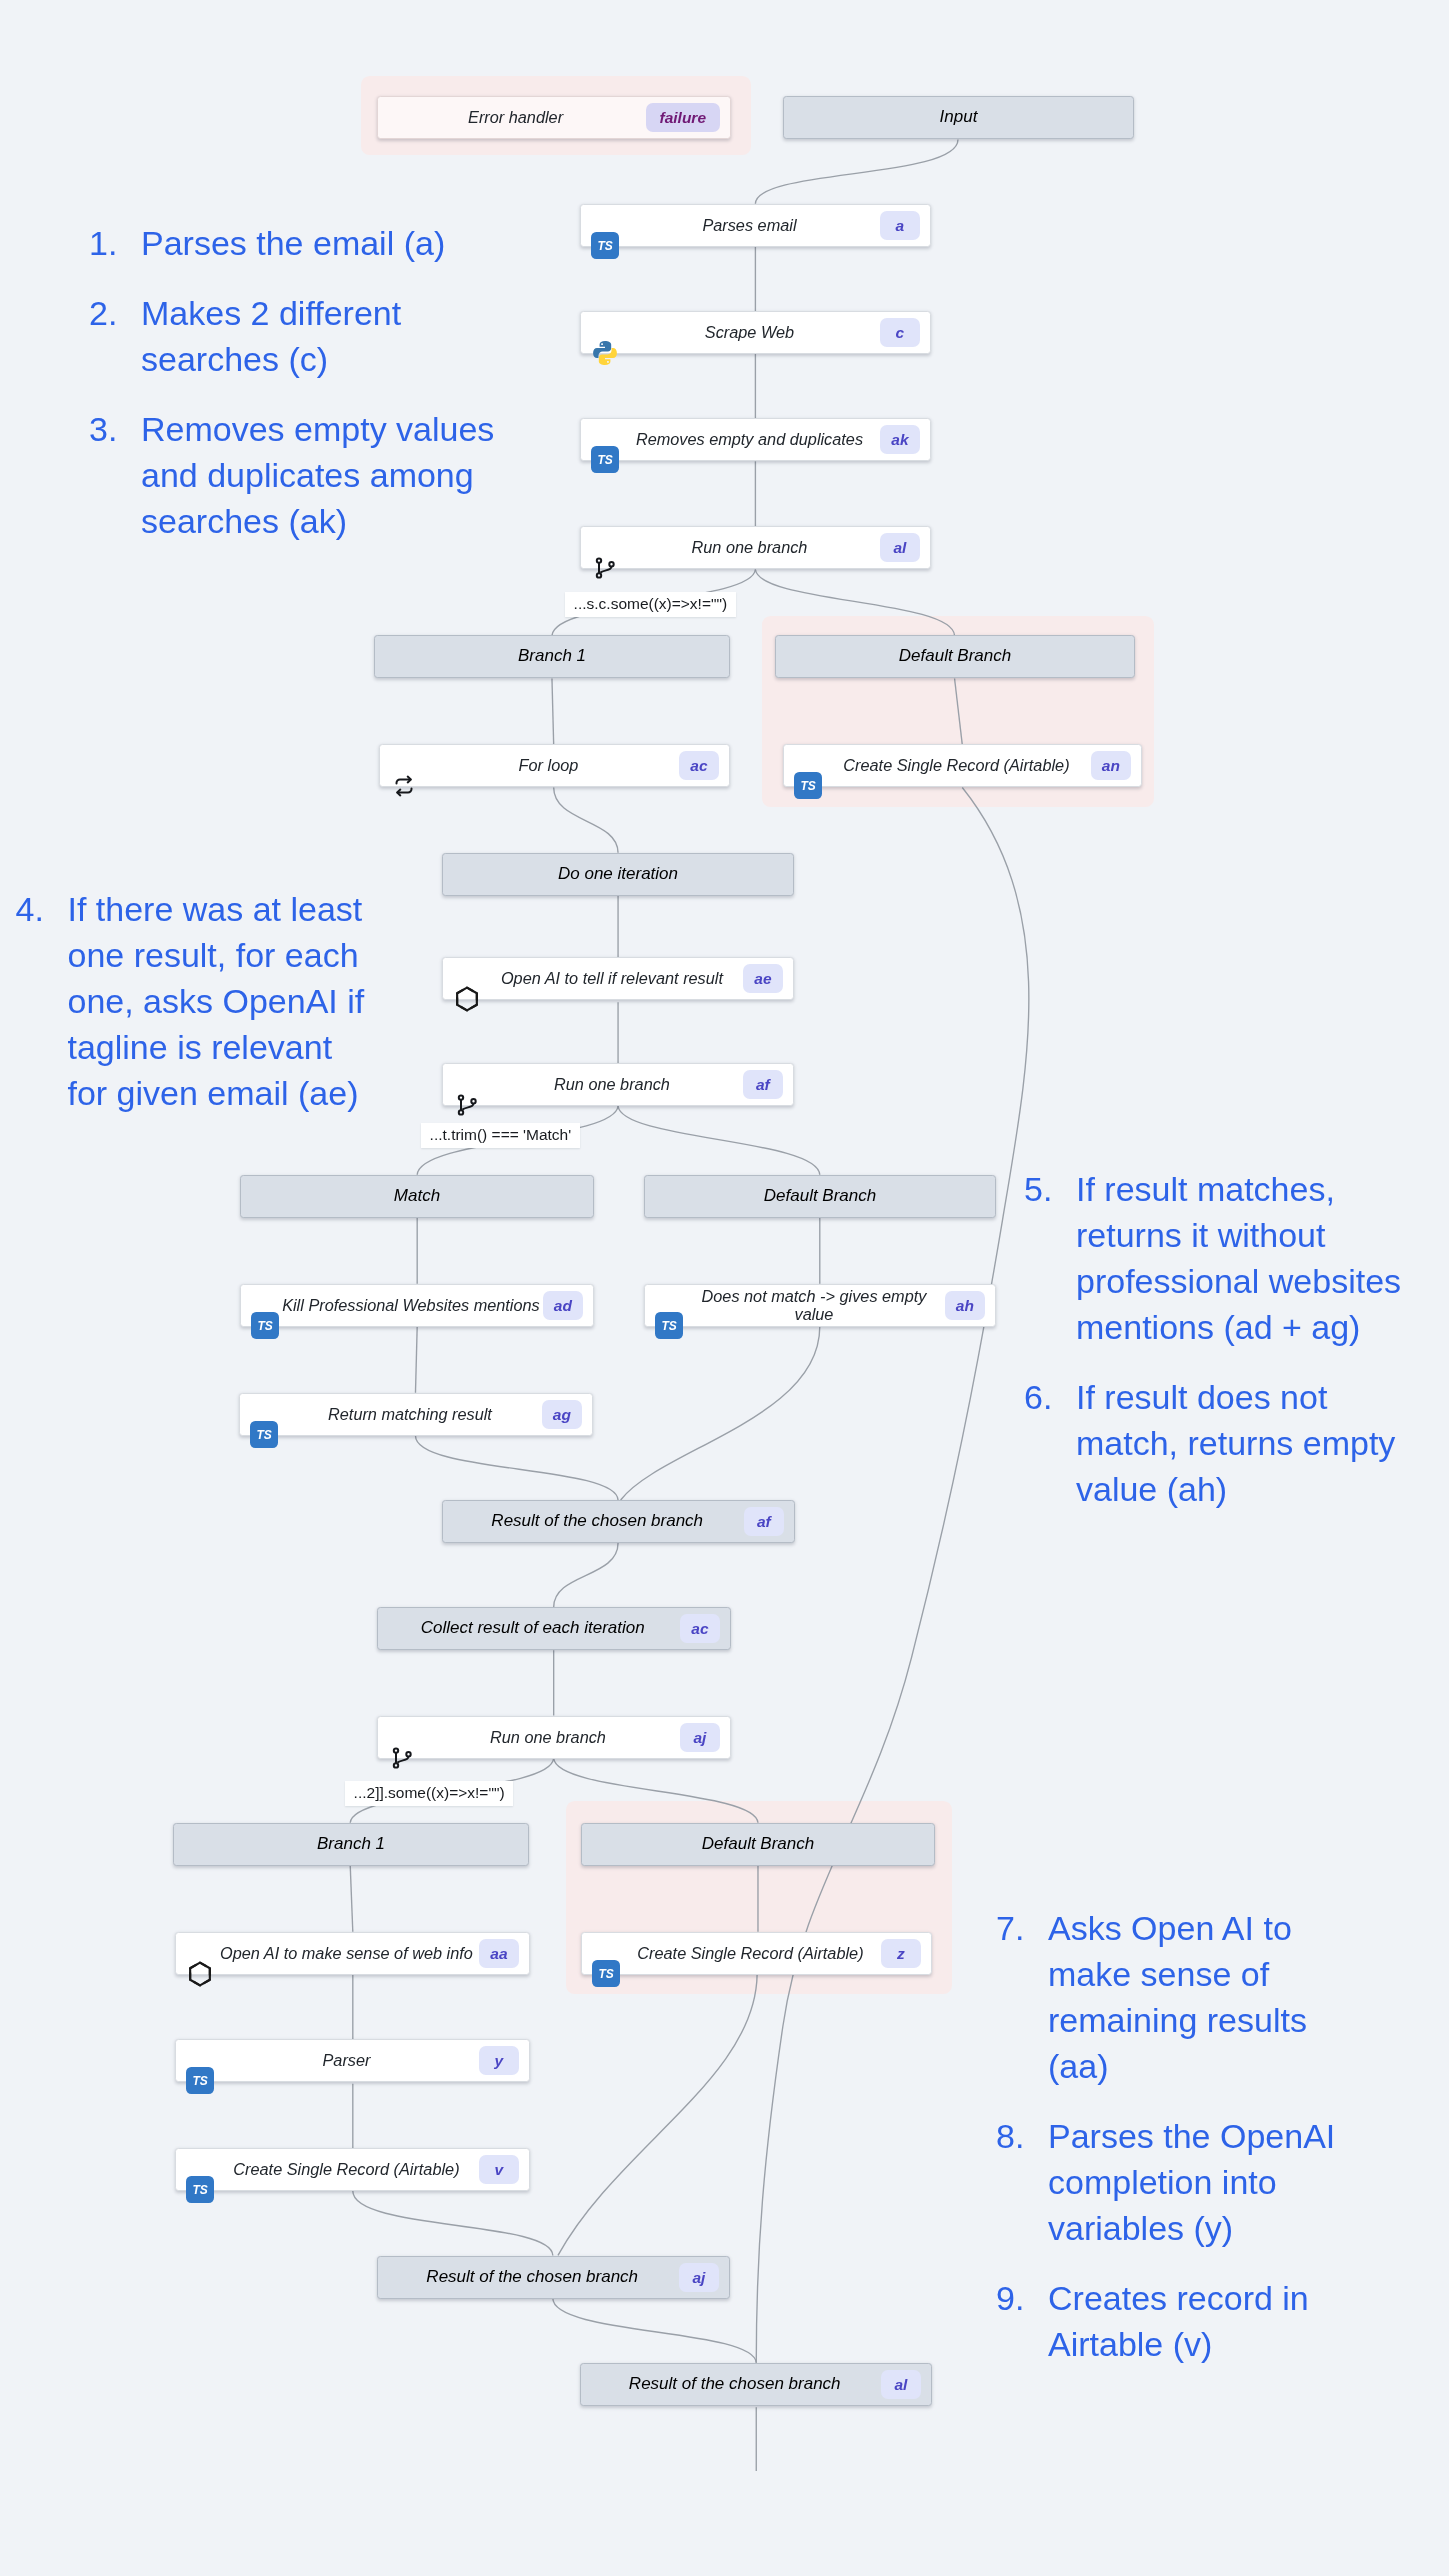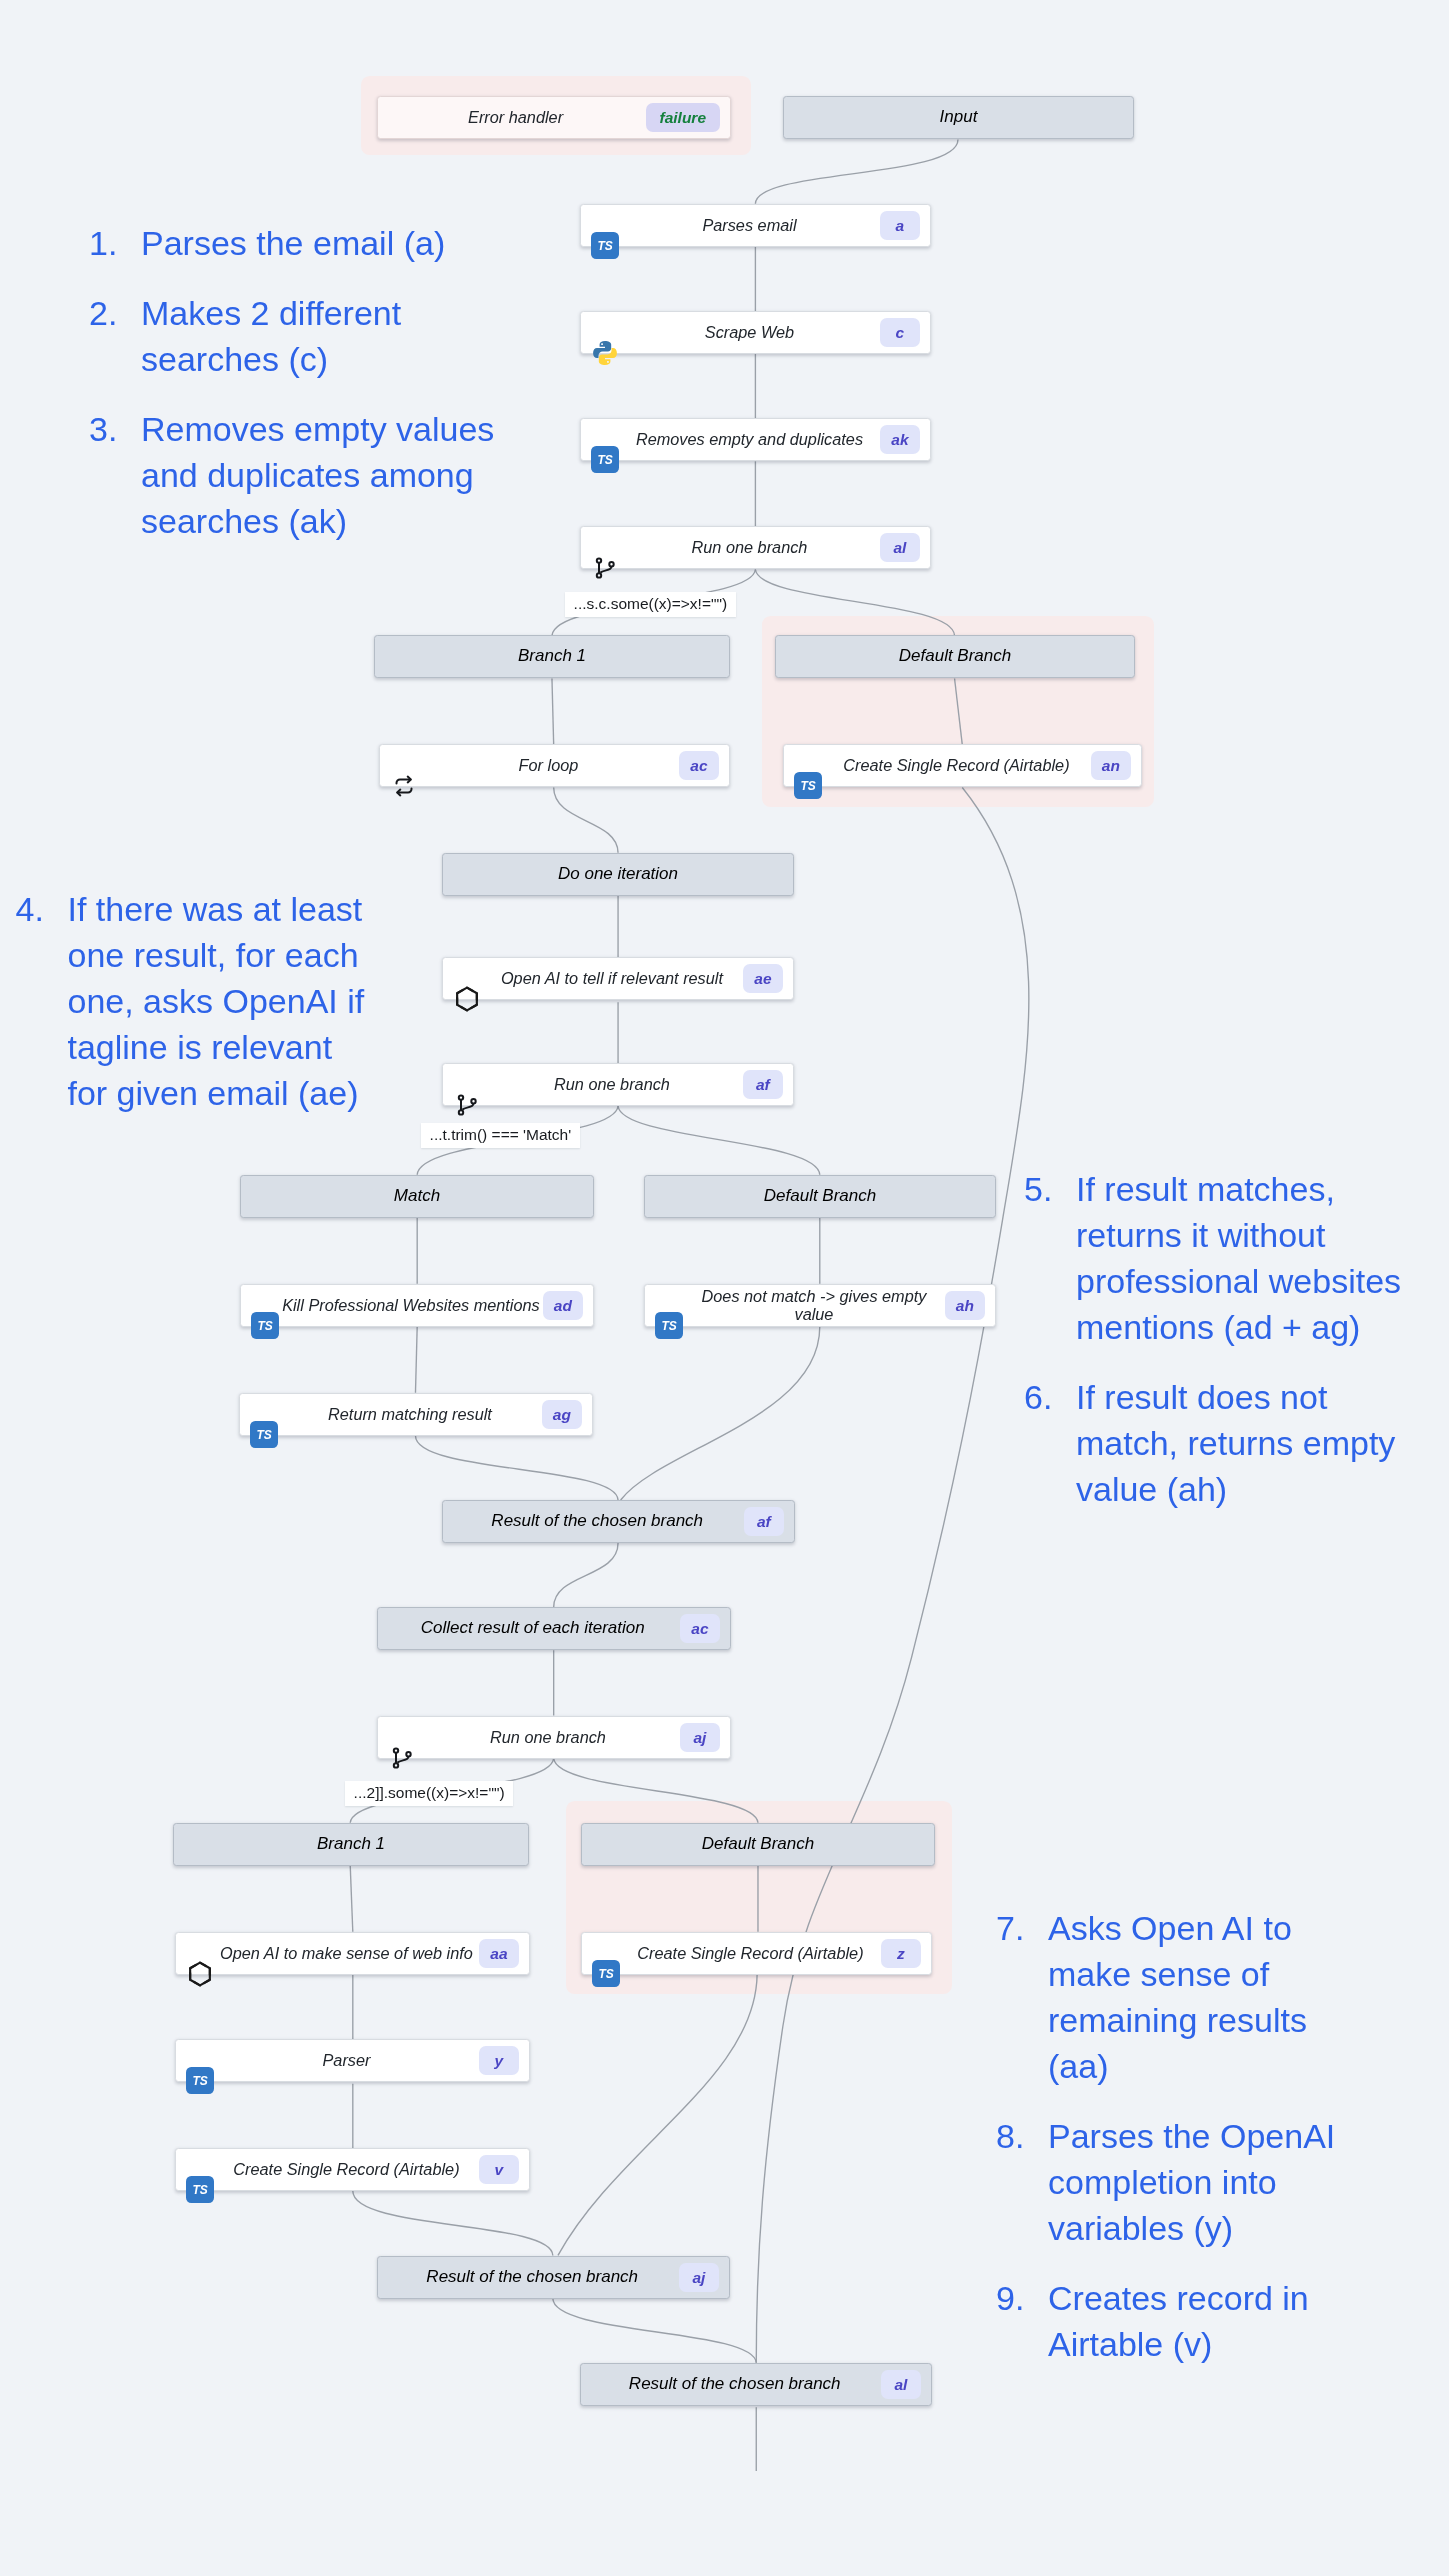--- a/index.html
+++ b/index.html
@@ -10,21 +10,21 @@
   .node{position:absolute;height:43px;display:flex;align-items:center;gap:3px;
         border-radius:3.4px;padding:0 10.3px;box-sizing:border-box;
         box-shadow:0 1.7px 3.4px rgba(45,55,75,.22);font-style:italic;}
   .node .lbl{flex:1;text-align:center;font-size:16.3px;color:#21262c;line-height:1.1;}
   .white{background:#ffffff;border:0.9px solid #d8dce1;}
   .hdr{background:#d9dfe7;border:0.9px solid #b4bcc6;}
   .hdr .lbl{font-size:17px;color:#000000;}
   .errbox{background:#fdf7f7;border:0.9px solid #e3d6d6;}
   .badge{background:#e0e4fa;color:#4a45c4;font-weight:bold;font-size:15.5px;
          padding:5.2px 10.3px;border-radius:6.9px;min-width:19px;text-align:center;flex:none;}
-  .badge.failure{background:#d7d6f4;color:#15803d;padding:5.2px 13.7px;}
+  .badge.failure{background:#d7d6f4;color:#701a75;padding:5.2px 13.7px;}
   .ic{flex:none;width:27.5px;height:27.5px;display:flex;align-items:center;justify-content:center;margin-top:40px;}
   .ic.ts{background:#3178c6;color:#fff;border-radius:5.2px;font-size:12px;font-weight:bold;}
   .cond{position:absolute;background:#ffffff;padding:3.4px 8.6px;font-size:15.5px;color:#181b1f;
         white-space:nowrap;box-shadow:0 0.9px 1.7px rgba(45,55,75,.12);}
   .ann{position:absolute;color:#2d63e8;font-size:34px;line-height:46px;}
   .ann .item{display:flex;margin-bottom:24px;}
   .ann .num{width:52px;flex:none;}
   .ann .txt{white-space:pre-line;}
 </style>
 </head>

